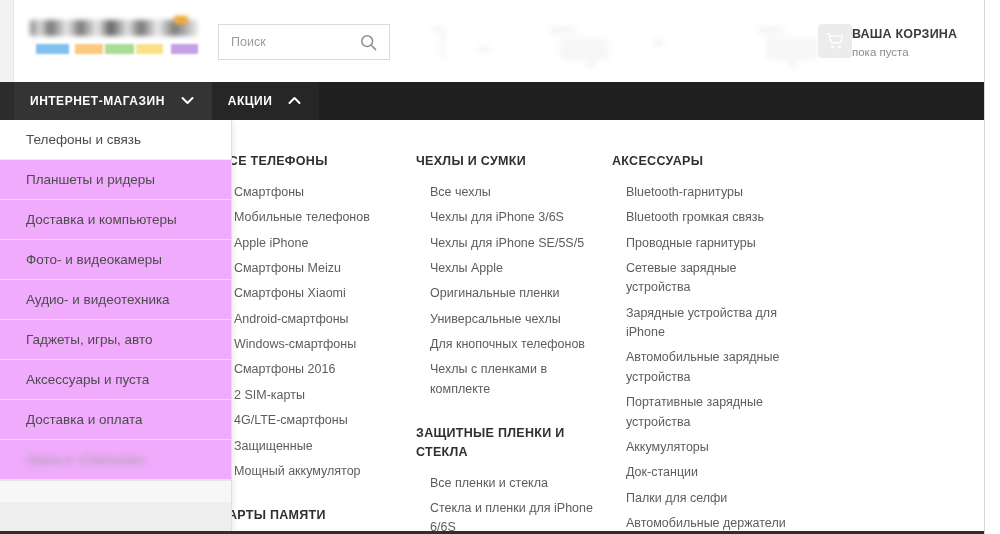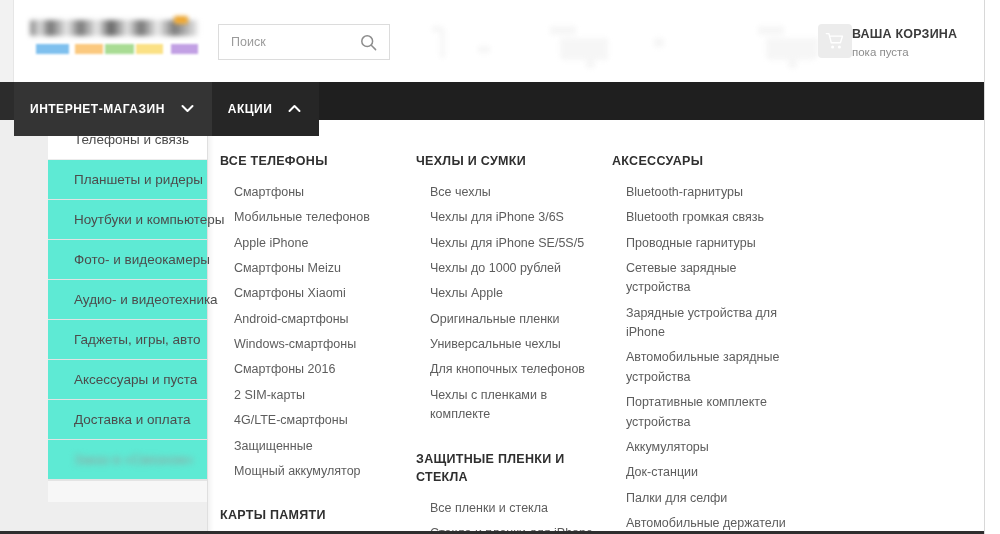--- a/index.html
+++ b/index.html
@@ -189,21 +189,21 @@
     background: #343434;
     display: flex;
     z-index: 30;
   }
   .nav-left-rail {
     width: 14px; height: 38px;
     background: #2c2c2c;
     flex: 0 0 14px;
   }
   .nav-tab {
-    height: 54px;
+    height: 38px;
     display: flex;
     align-items: center;
     gap: 16px;
     padding: 0 18px 0 16px;
     color: #ffffff;
     font-size: 12px;
     font-weight: bold;
     letter-spacing: .5px;
     cursor: pointer;
     white-space: nowrap;
@@ -214,36 +214,35 @@
   .nav-rest {
     flex: 1;
     height: 38px;
     background: #1f1f1f;
   }
 
   
   .sidebar {
     position: absolute;
     top: 120px; left: 0;
-    width: 208px; height: 414px;
+    width: 232px; height: 414px;
     background: #eeeeee;
     border-right: 1px solid #dfdfdf;
     z-index: 25;
     box-shadow: 2px 0 5px rgba(0,0,0,0.07);
-    padding-left: 48px;
   }
   .side-item {
     height: 40px;
     display: flex;
     align-items: center;
     padding-left: 26px;
     font-size: 13.5px;
     color: #4c4c4c;
     border-bottom: 1px solid #e3e3e3;
-    background: #5eead4;
+    background: #f0abfc;
     cursor: pointer;
     white-space: nowrap;
   }
   .side-item.active {
     background: #ffffff;
     border-bottom-color: #ececec;
   }
   .side-item.blurred {
     color: transparent;
     position: relative;
@@ -399,21 +398,21 @@
   </div>
 
   <div class="sidebar">
     <div class="side-item active">
       <span>Телефоны и связь</span>
     </div>
     <div class="side-item">
       <span>Планшеты и ридеры</span>
     </div>
     <div class="side-item">
-      <span>Ноутбуки и компьютеры</span>
+      <span>Доставка и компьютеры</span>
     </div>
     <div class="side-item">
       <span>Фото- и видеокамеры</span>
     </div>
     <div class="side-item">
       <span>Аудио- и видеотехника</span>
     </div>
     <div class="side-item">
       <span>Гаджеты, игры, авто</span>
     </div>
@@ -453,21 +452,20 @@
         <div class="col-head spaced">КАРТЫ ПАМЯТИ</div>
 
       </div>
 
       <div class="mega-col">
         <div class="col-head">ЧЕХЛЫ И СУМКИ</div>
         <ul class="col-list">
           <li>Все чехлы</li>
           <li>Чехлы для iPhone 3/6S</li>
           <li>Чехлы для iPhone SE/5S/5</li>
-          <li>Чехлы до 1000 рублей</li>
           <li>Чехлы Apple</li>
           <li>Оригинальные пленки</li>
           <li>Универсальные чехлы</li>
           <li>Для кнопочных телефонов</li>
           <li>Чехлы с пленками в комплекте</li>
         </ul>
 
         <div class="col-head spaced">ЗАЩИТНЫЕ ПЛЕНКИ И СТЕКЛА</div>
         <ul class="col-list">
           <li>Все пленки и стекла</li>
@@ -478,21 +476,21 @@
 
       <div class="mega-col wide">
         <div class="col-head">АКСЕССУАРЫ</div>
         <ul class="col-list">
           <li>Bluetooth-гарнитуры</li>
           <li>Bluetooth громкая связь</li>
           <li>Проводные гарнитуры</li>
           <li>Сетевые зарядные устройства</li>
           <li>Зарядные устройства для iPhone</li>
           <li>Автомобильные зарядные устройства</li>
-          <li>Портативные комплекте устройства</li>
+          <li>Портативные зарядные устройства</li>
           <li>Аккумуляторы</li>
           <li>Док-станции</li>
           <li>Палки для селфи</li>
           <li>Автомобильные держатели</li>
 
         </ul>
       </div>
 
     </div>
   </div>

